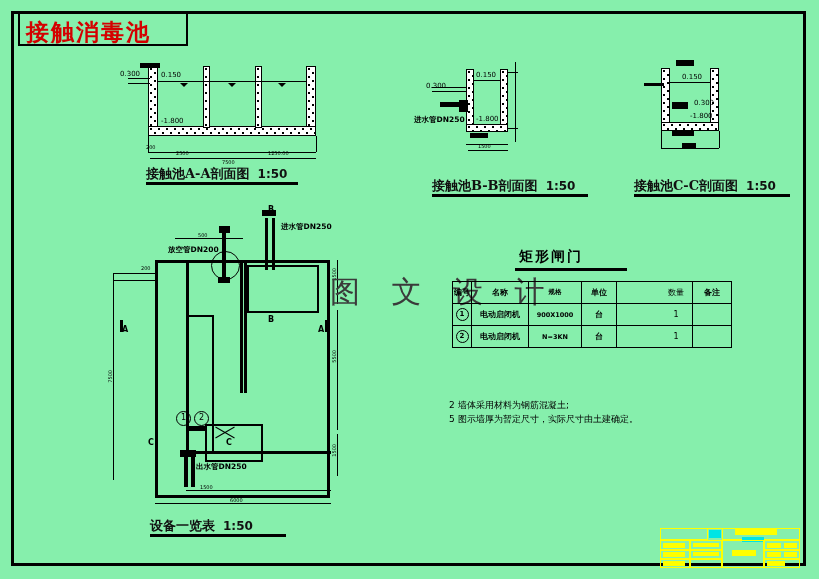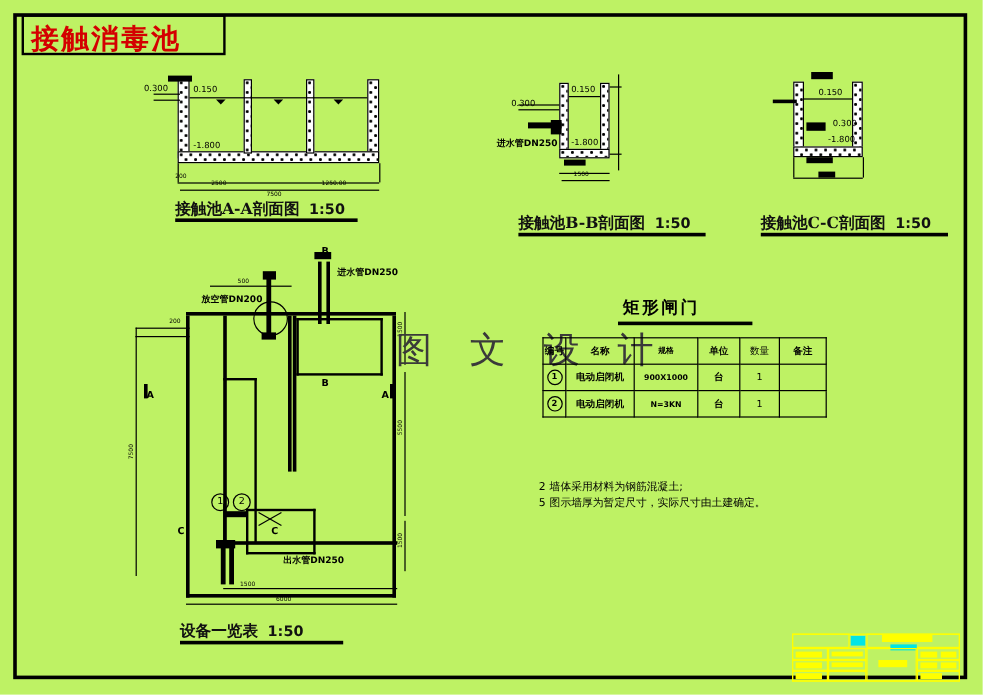--- a/index.html
+++ b/index.html
@@ -1,18 +1,18 @@
 <!DOCTYPE html>
 <html><head>
 <meta charset="utf-8">
 <style>
   html,body{margin:0;padding:0;background:#ffffff;}
   body{width:819px;height:579px;overflow:hidden;
        font-family:"DejaVu Sans","Liberation Sans",sans-serif;}
-  #sheet{position:relative;width:819px;height:579px;background:#bef264;}
+  #sheet{position:relative;width:819px;height:579px;background:#86efac;}
   .frame{position:absolute;left:11px;top:11px;width:795px;height:555px;
          border:3px solid #000;box-sizing:border-box;}
   .abs{position:absolute;}
   .ttl-red{position:absolute;left:26px;top:17px;color:#d40000;
            font-family:"DejaVu Serif","Liberation Serif",serif;
            font-weight:bold;font-size:23px;letter-spacing:2px;white-space:nowrap;}
   .ttl-box{position:absolute;left:18px;top:12px;width:170px;height:34px;
            border:2px solid #000;box-sizing:border-box;}
   
   .cap{position:absolute;white-space:nowrap;font-size:13px;color:#111;
@@ -47,21 +47,21 @@
   
   .eqtitle{position:absolute;left:519px;top:248px;font-size:14px;font-weight:bold;
            font-family:"DejaVu Serif","Liberation Serif",serif;letter-spacing:2px;}
   .eqtitle-ul{position:absolute;left:515px;top:268px;width:112px;height:3px;background:#000;}
   table.eq{position:absolute;left:452px;top:281px;border-collapse:collapse;}
   table.eq td,table.eq th{border:1px solid #000;font-size:8px;color:#000;
       text-align:center;font-weight:bold;padding:0;height:21px;
       font-family:"DejaVu Sans","Liberation Sans",sans-serif;}
   table.eq td.num{width:18px;} table.eq td.nm{width:56px;}
   table.eq td.sp{width:52px;font-size:6.5px;} table.eq td.un{width:34px;}
-  table.eq td.qt{width:32px;font-weight:normal;} table.eq td.rm{width:38px;}
+  table.eq td.qt{width:32px;font-weight:normal;padding-left:43px;} table.eq td.rm{width:38px;}
   .circnum{display:inline-block;width:11px;height:11px;line-height:11px;
            border:1px solid #000;border-radius:50%;font-size:7px;}
   
   .notes{position:absolute;left:449px;top:399px;width:250px;}
   .notes h4{margin:0 0 3px 0;font-size:11px;font-weight:bold;color:#000;
             font-family:"DejaVu Sans","Liberation Sans",sans-serif;}
   .notes p{margin:0 0 1px 0;font-size:9px;color:#000;white-space:nowrap;
            font-family:"DejaVu Sans","Liberation Sans",sans-serif;}
   .notes p .n{display:inline-block;width:9px;}
   
@@ -212,21 +212,21 @@
     <div class="ln abs" style="left:205px;top:424px;width:58px;height:2px;"></div>
     <div class="ln abs" style="left:261px;top:424px;width:2px;height:38px;"></div>
     <div class="ln abs" style="left:205px;top:460px;width:58px;height:2px;"></div>
     <div class="ln abs" style="left:214px;top:432px;width:22px;height:1px;transform:rotate(30deg);"></div>
     <div class="ln abs" style="left:214px;top:432px;width:22px;height:1px;transform:rotate(-30deg);"></div>
     <div class="ln abs" style="left:188px;top:426px;width:18px;height:5px;"></div>
 
     <div class="ln abs" style="left:184px;top:455px;width:4px;height:32px;"></div>
     <div class="ln abs" style="left:191px;top:455px;width:4px;height:32px;"></div>
     <div class="ln abs" style="left:180px;top:450px;width:16px;height:7px;"></div>
-    <div class="lbl-cn" style="left:196px;top:462px;margin-left:40px;">出水管DN250</div>
+    <div class="lbl-cn" style="left:196px;top:462px;">出水管DN250</div>
 
     <div class="abs" style="left:176px;top:411px;width:13px;height:13px;border:1.5px solid #000;border-radius:50%;font-size:8px;text-align:center;line-height:12px;"><span>1</span></div>
     <div class="abs" style="left:194px;top:411px;width:13px;height:13px;border:1.5px solid #000;border-radius:50%;font-size:8px;text-align:center;line-height:12px;"><span>2</span></div>
 
     <div class="marker" style="left:122px;top:325px;">A</div>
     <div class="ln abs" style="left:120px;top:320px;width:3px;height:12px;"></div>
     <div class="marker" style="left:318px;top:325px;">A</div>
     <div class="ln abs" style="left:325px;top:320px;width:3px;height:12px;"></div>
     <div class="marker" style="left:268px;top:205px;">B</div>
     <div class="marker" style="left:268px;top:315px;">B</div>

